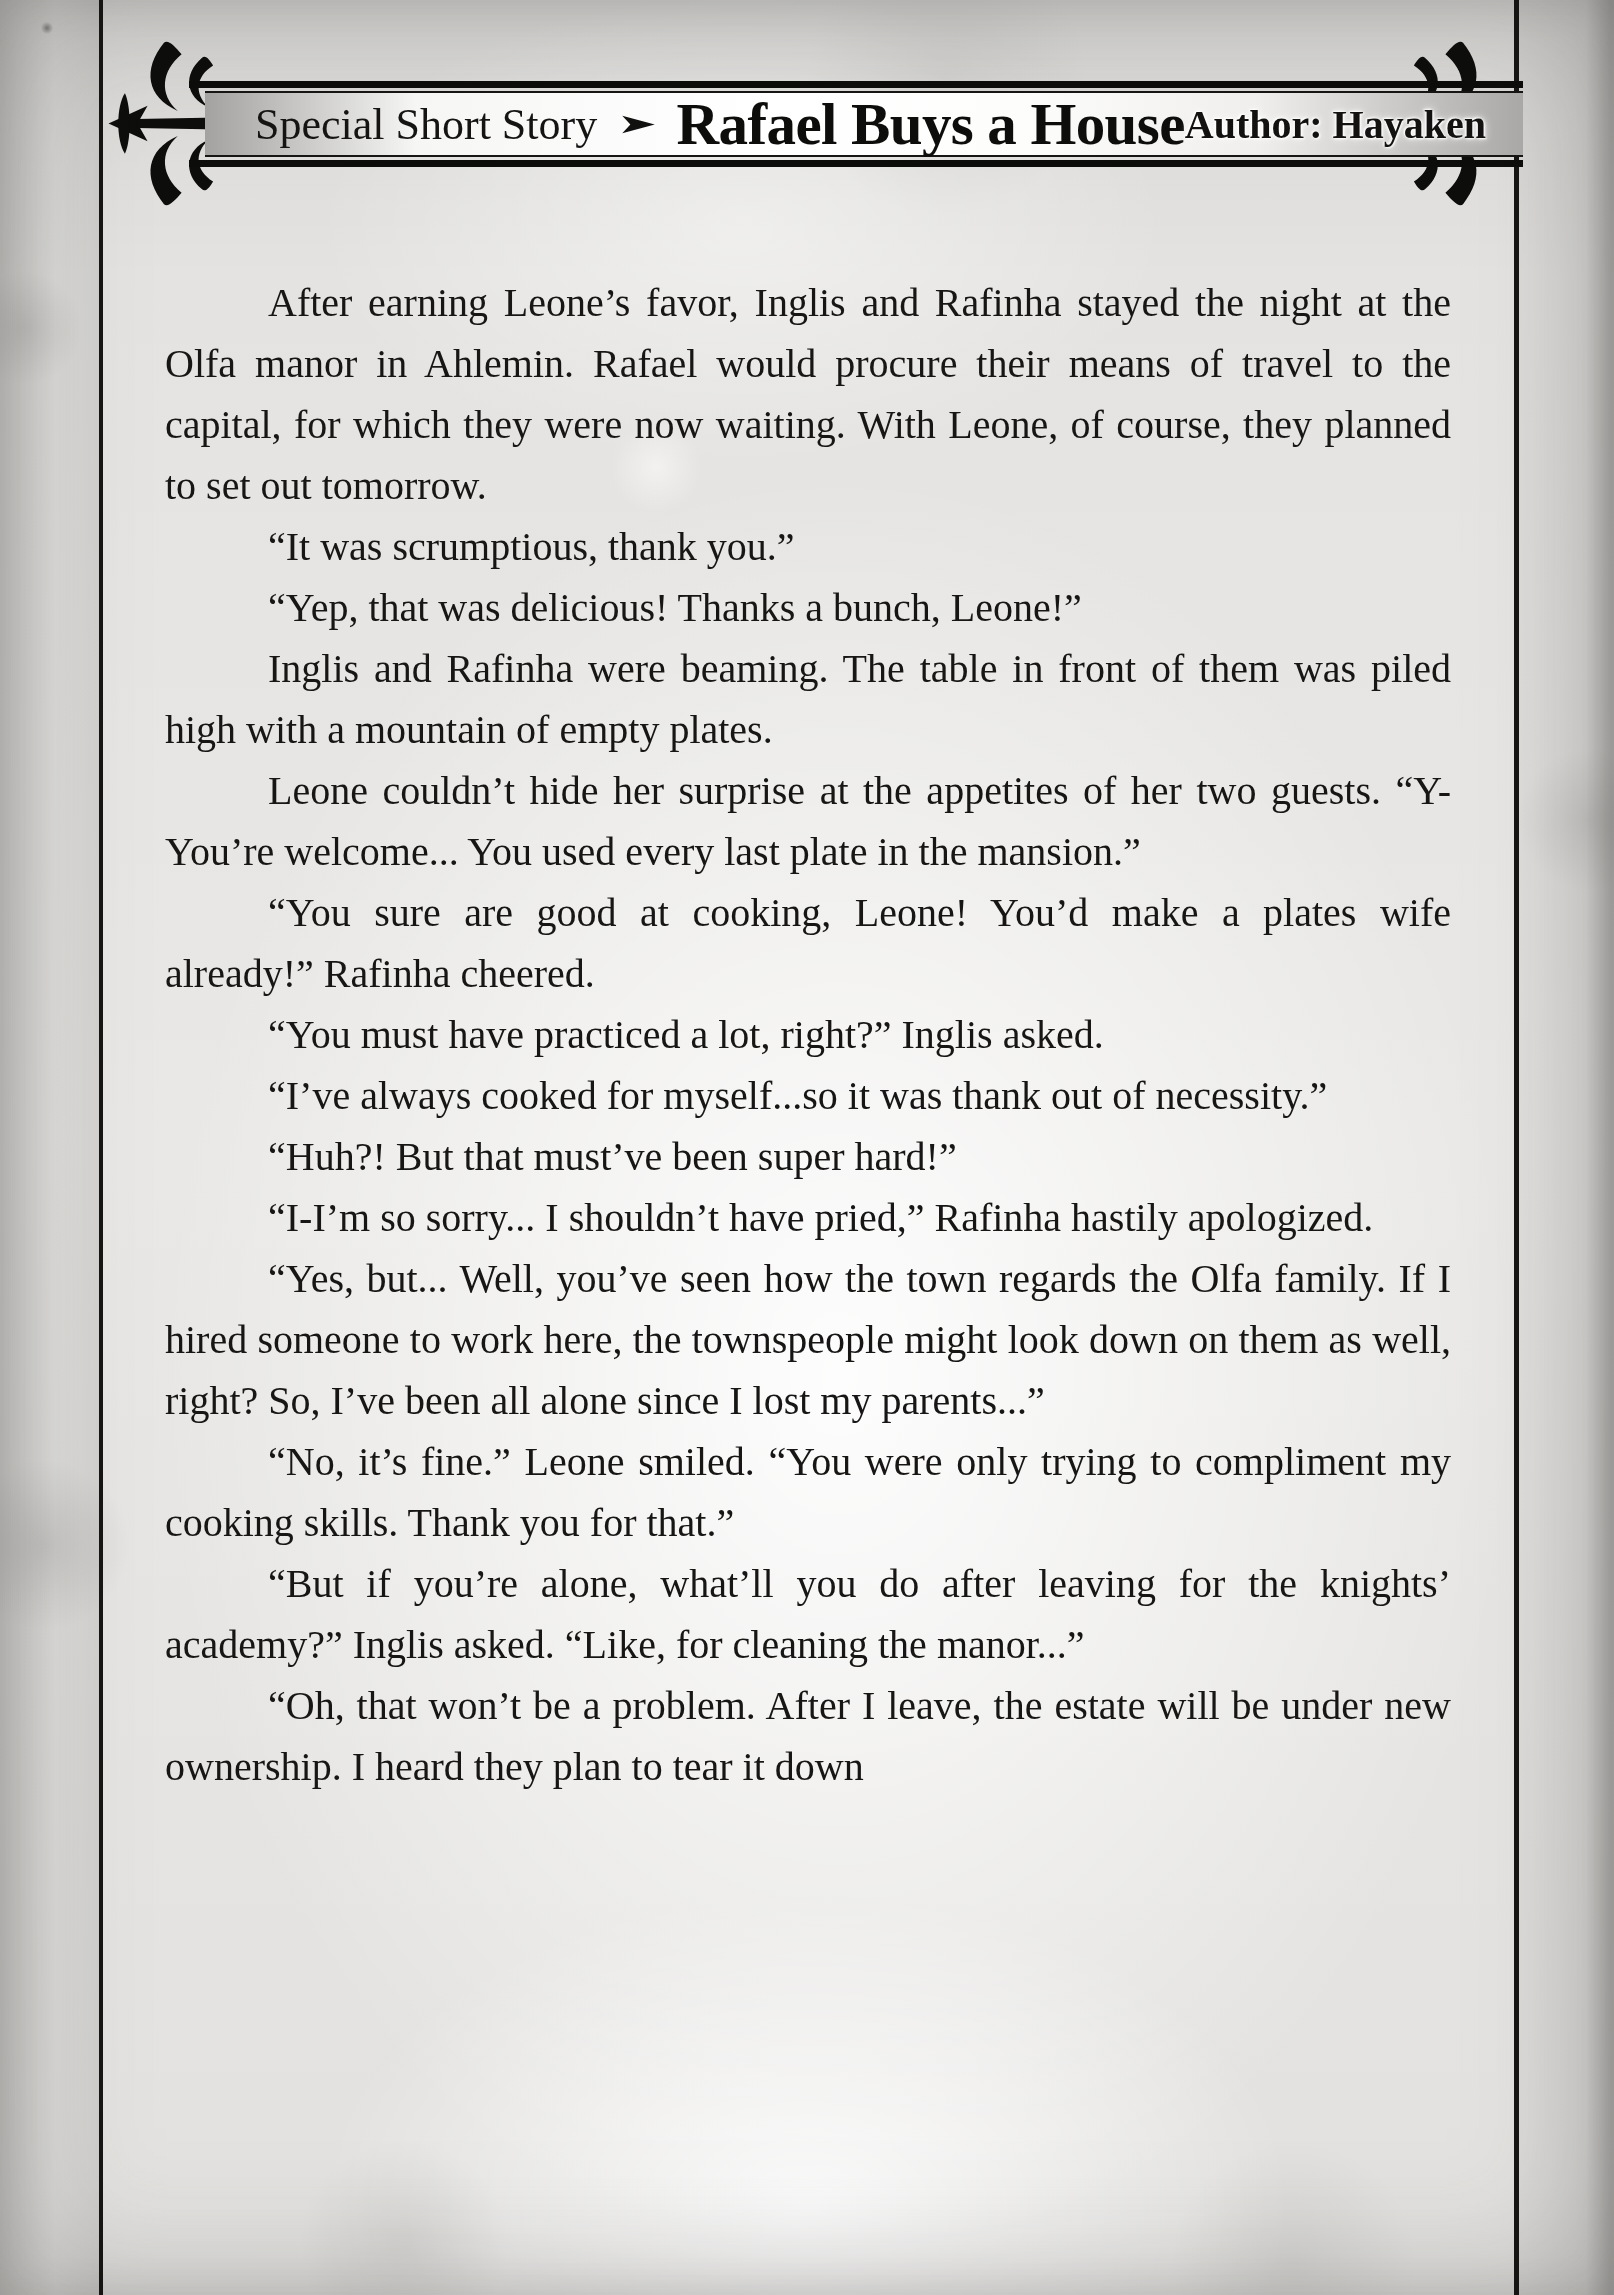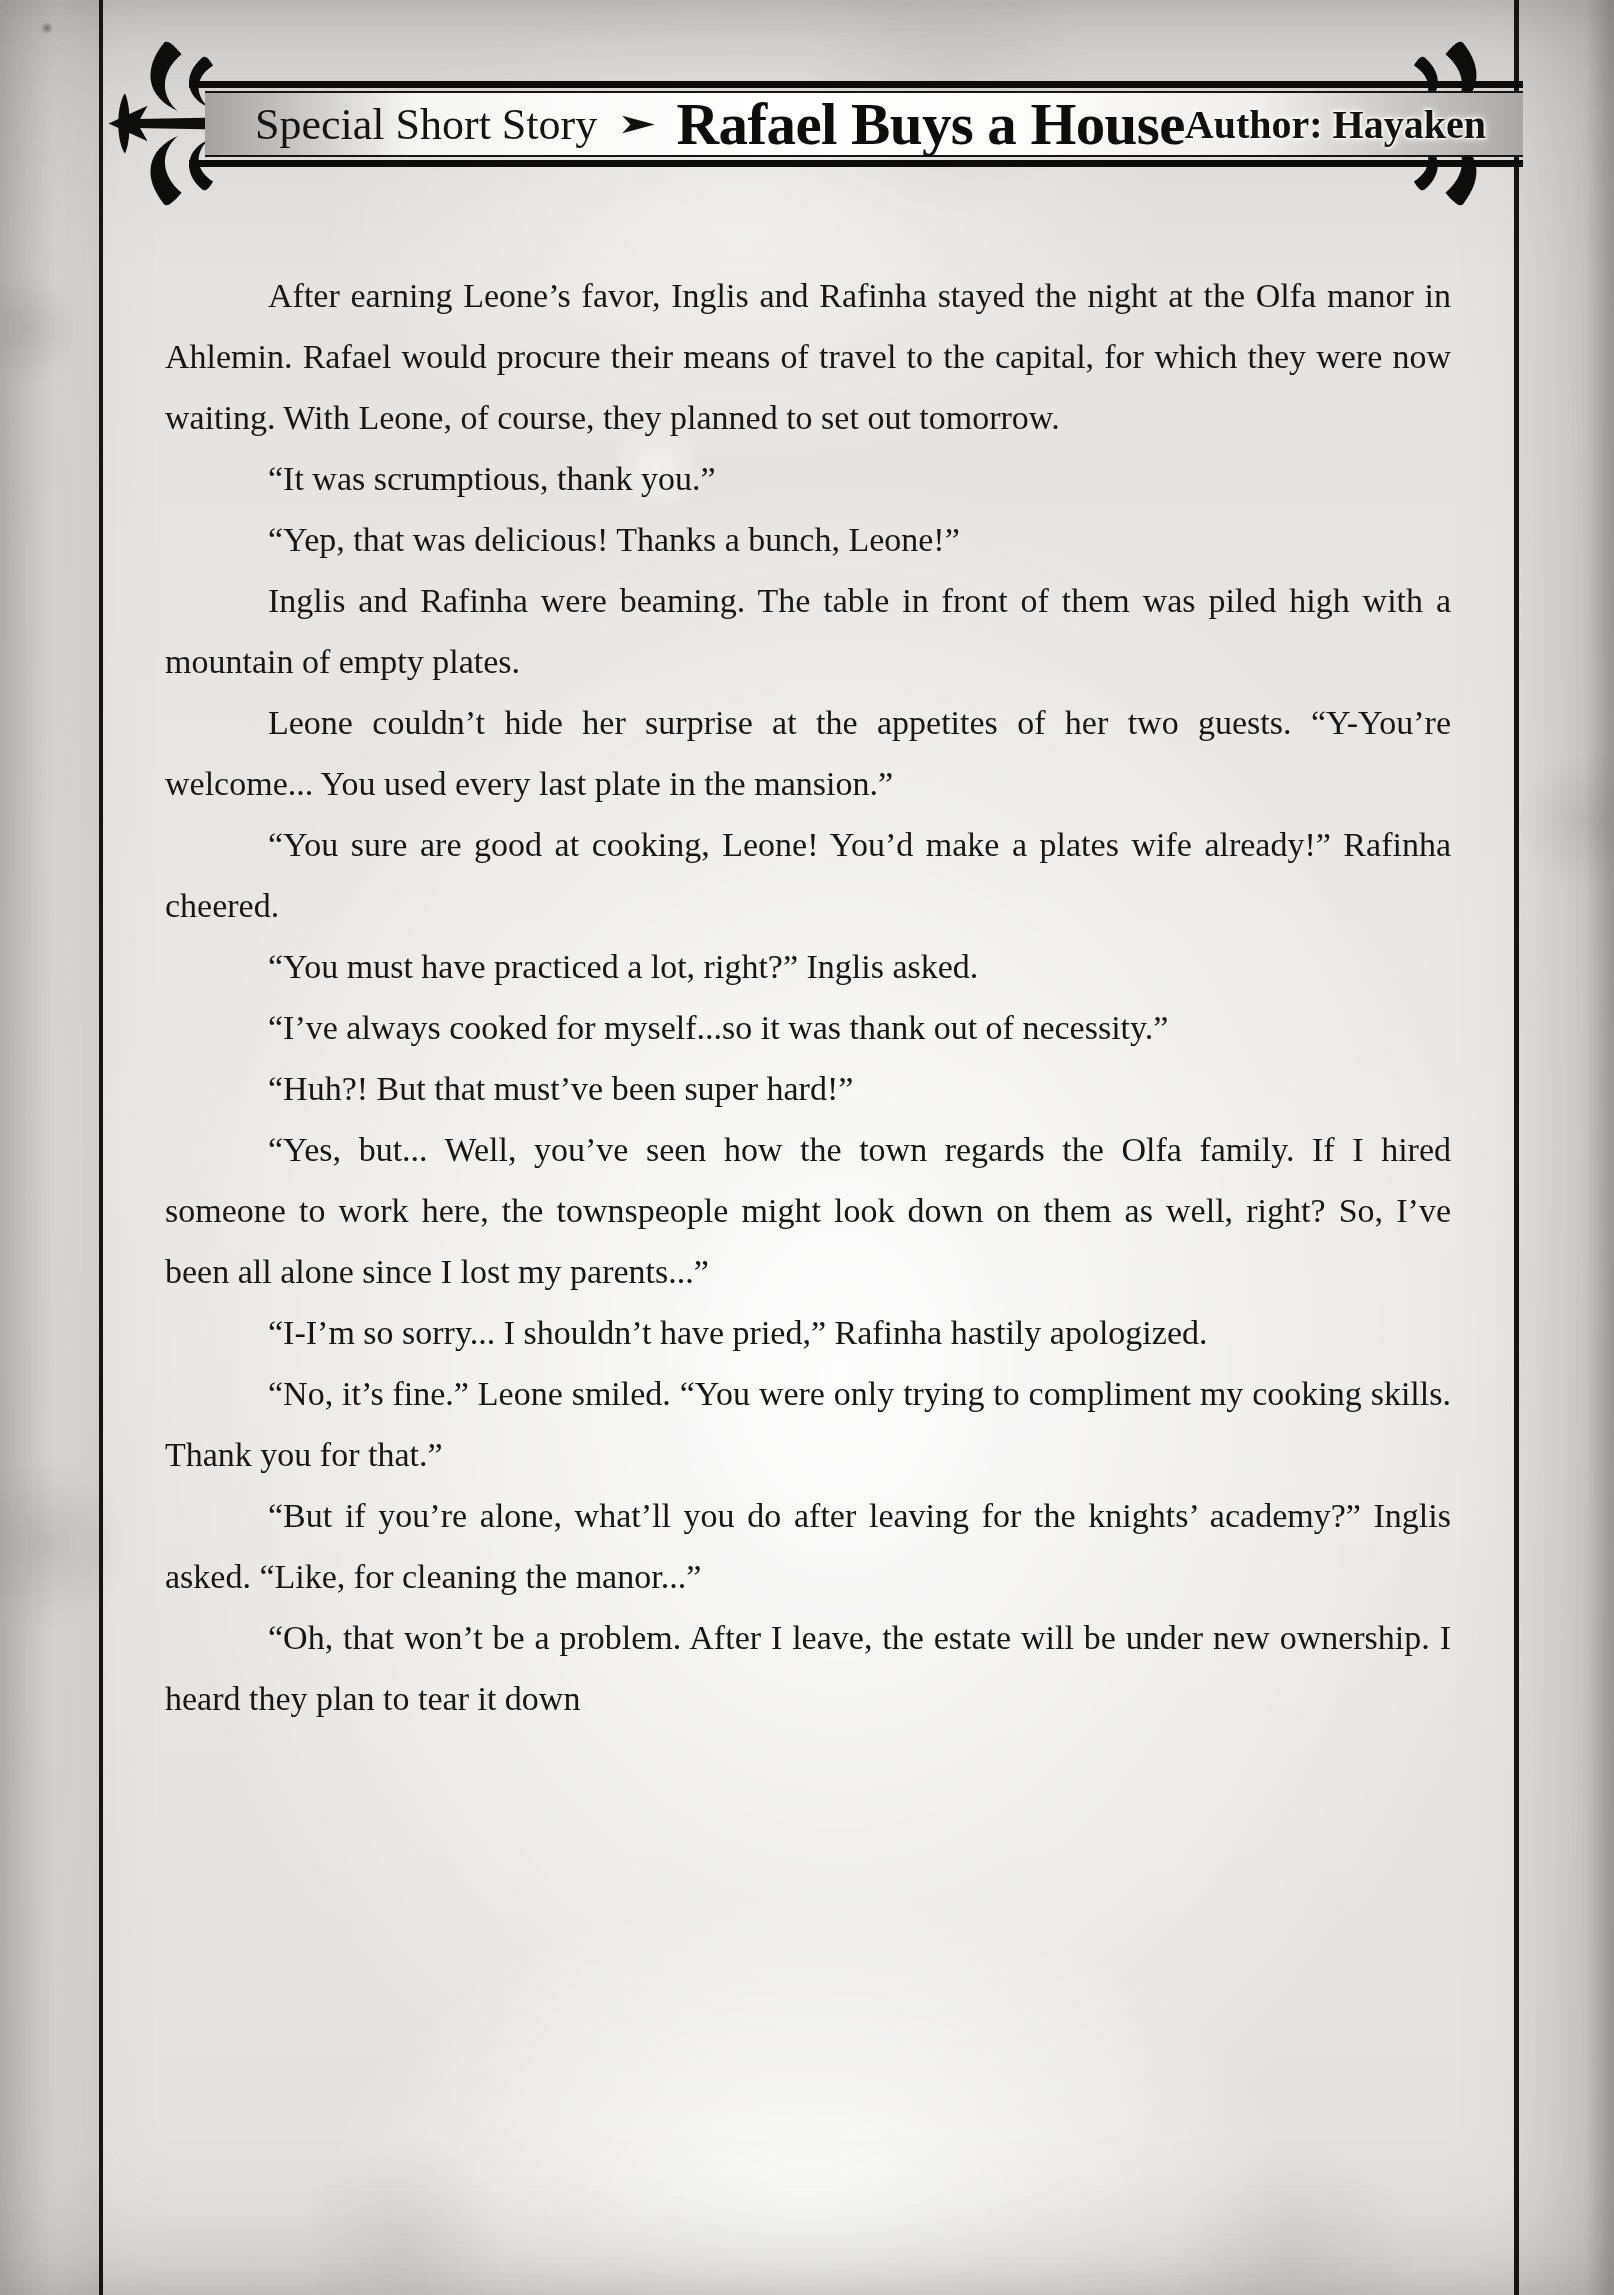--- a/index.html
+++ b/index.html
@@ -59,22 +59,22 @@
     margin-left:auto;font-size:40px;font-weight:bold;color:#131211;white-space:nowrap;
     text-shadow:0 0 10px rgba(255,255,255,.95),0 0 4.4px rgba(255,255,255,.9),
                 1.3px 1.3px 1.9px rgba(255,255,255,.85),-1.3px -1.3px 1.9px rgba(255,255,255,.85);
   }
   .ornament{position:absolute;top:35px;width:126px;height:177px;}
   .ornament-left{left:106px;}
   .ornament-right{left:1395px;transform:scaleX(-1);}
 
   
   .story{
-    position:absolute;left:165px;top:265px;width:1286px;
-    font-size:34px;line-height:61px;color:#171615;
+    position:absolute;left:165px;top:272px;width:1286px;
+    font-size:40px;line-height:61px;color:#171615;
     text-align:justify;
   }
   .story p{margin:0;text-indent:103px;}
 </style>
 </head>
 <body>
 
 <div class="page">
   <div class="texture"></div>
   <div class="margin-left"></div>
@@ -123,20 +123,20 @@
   <div class="story">
       <p>After earning Leone’s favor, Inglis and Rafinha stayed the night at the Olfa manor in Ahlemin. Rafael would procure their means of travel to the capital, for which they were now waiting. With Leone, of course, they planned to set out tomorrow.</p>
       <p>“It was scrumptious, thank you.”</p>
       <p>“Yep, that was delicious! Thanks a bunch, Leone!”</p>
       <p>Inglis and Rafinha were beaming. The table in front of them was piled high with a mountain of empty plates.</p>
       <p>Leone couldn’t hide her surprise at the appetites of her two guests. “Y-You’re welcome... You used every last plate in the mansion.”</p>
       <p>“You sure are good at cooking, Leone! You’d make a plates wife already!” Rafinha cheered.</p>
       <p>“You must have practiced a lot, right?” Inglis asked.</p>
       <p>“I’ve always cooked for myself...so it was thank out of necessity.”</p>
       <p>“Huh?! But that must’ve been super hard!”</p>
+      <p>“I-I’m so sorry... I shouldn’t have pried,” Rafinha hastily apologized.</p>
       <p>“Yes, but... Well, you’ve seen how the town regards the Olfa family. If I hired someone to work here, the townspeople might look down on them as well, right? So, I’ve been all alone since I lost my parents...”</p>
-      <p>“I-I’m so sorry... I shouldn’t have pried,” Rafinha hastily apologized.</p>
       <p>“No, it’s fine.” Leone smiled. “You were only trying to compliment my cooking skills. Thank you for that.”</p>
       <p>“But if you’re alone, what’ll you do after leaving for the knights’ academy?” Inglis asked. “Like, for cleaning the manor...”</p>
       <p>“Oh, that won’t be a problem. After I leave, the estate will be under new ownership. I heard they plan to tear it down</p>
     </div>
 </div>
 
 
 </body></html>

